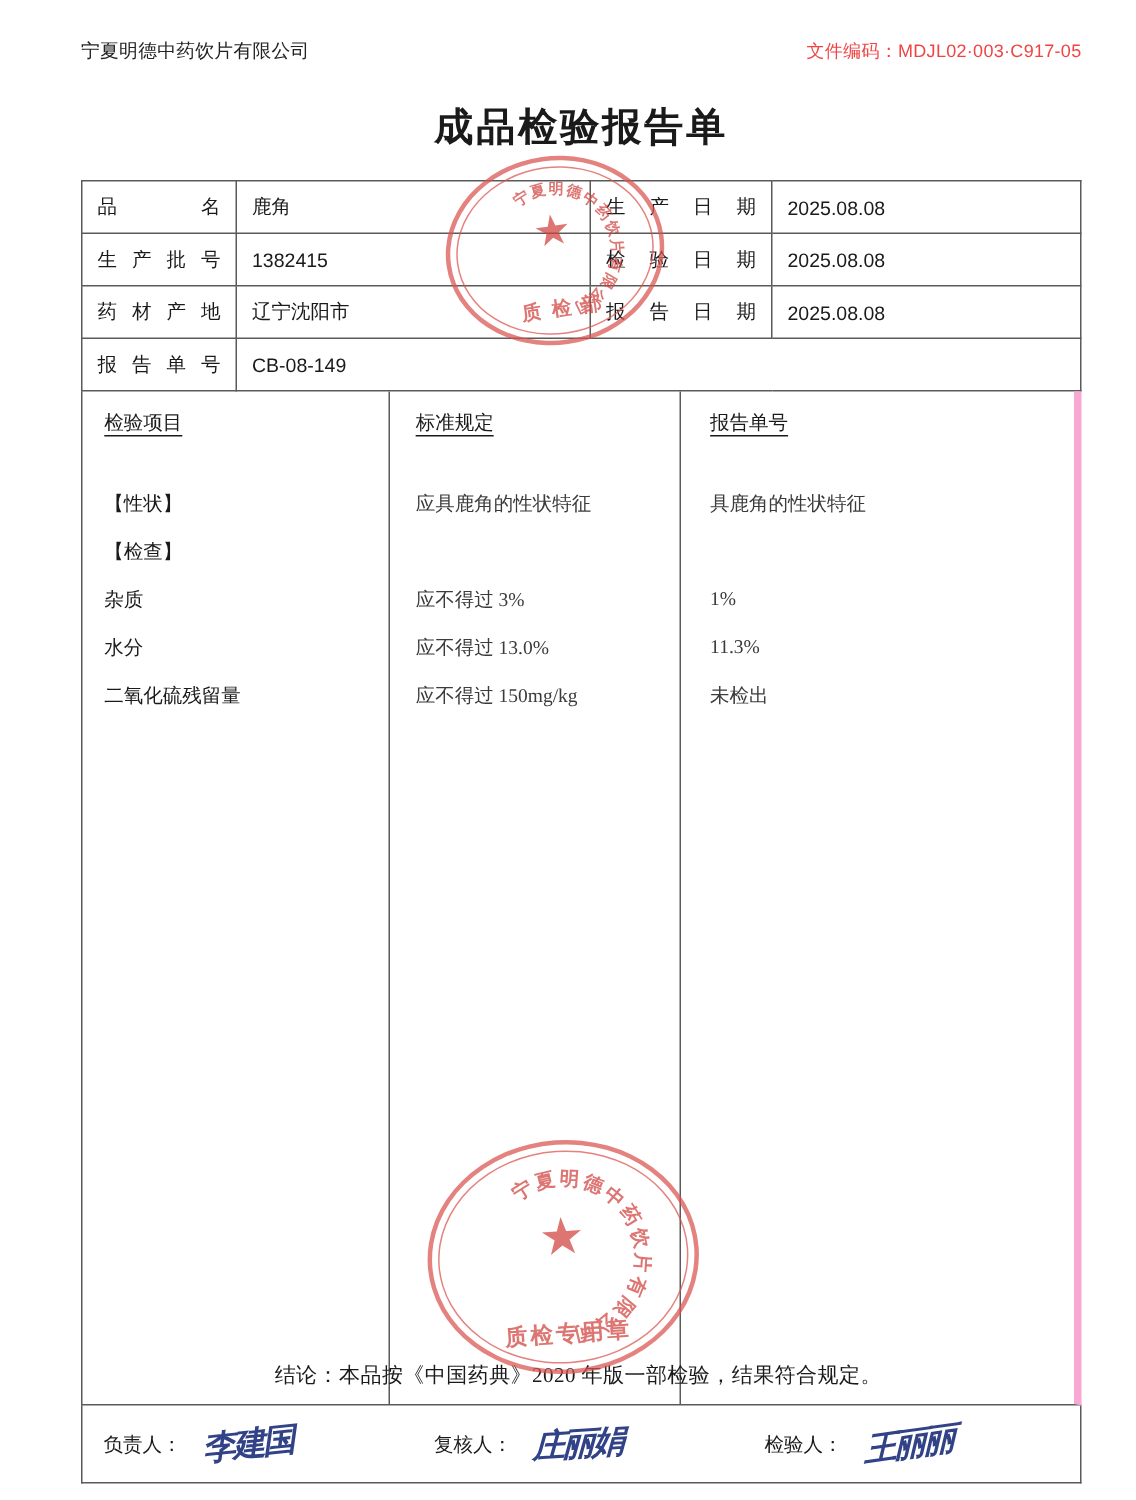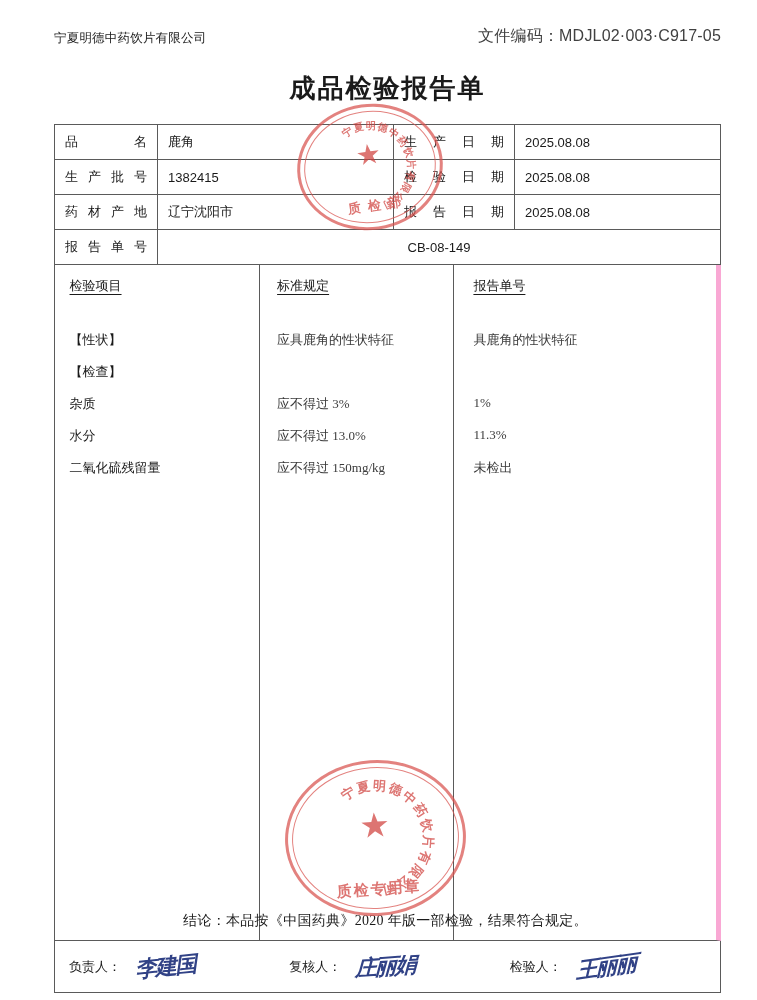--- a/index.html
+++ b/index.html
@@ -30,22 +30,22 @@
     letter-spacing: 0.2px;
     padding-bottom: 2px;
   }
   .company {
     font-family: "Liberation Sans", "DejaVu Sans", sans-serif;
     font-size: 12.5px;
     color: #222;
   }
   .doccode {
     font-family: "Liberation Sans", "DejaVu Sans", sans-serif;
-    font-size: 16px;
-    color: #404040;
+    font-size: 12px;
+    color: #ef4444;
     white-space: nowrap;
   }
   .title {
     text-align: center;
     font-size: 26px;
     font-weight: bold;
     letter-spacing: 2px;
     margin: 22px 0 18px 0;
     font-family: "Liberation Serif", "DejaVu Serif", serif;
   }
@@ -74,21 +74,21 @@
   }
   .val {
     font-family: "Liberation Sans", "DejaVu Sans", sans-serif;
     font-size: 12.5px;
   }
   .val-cn {
     font-family: "Liberation Serif", "DejaVu Serif", serif;
     font-size: 13px;
   }
   .reportno-val {
-    text-align: center;
+    text-align: left;
     font-family: "Liberation Sans", "DejaVu Sans", sans-serif;
     font-size: 12.5px;
   }
   
   .grid {
     position: relative;
     border-left: 1px solid #5a5a5a;
     border-right: 5px solid #f9a8d4;
     border-bottom: 1px solid #5a5a5a;
     height: 676px;

